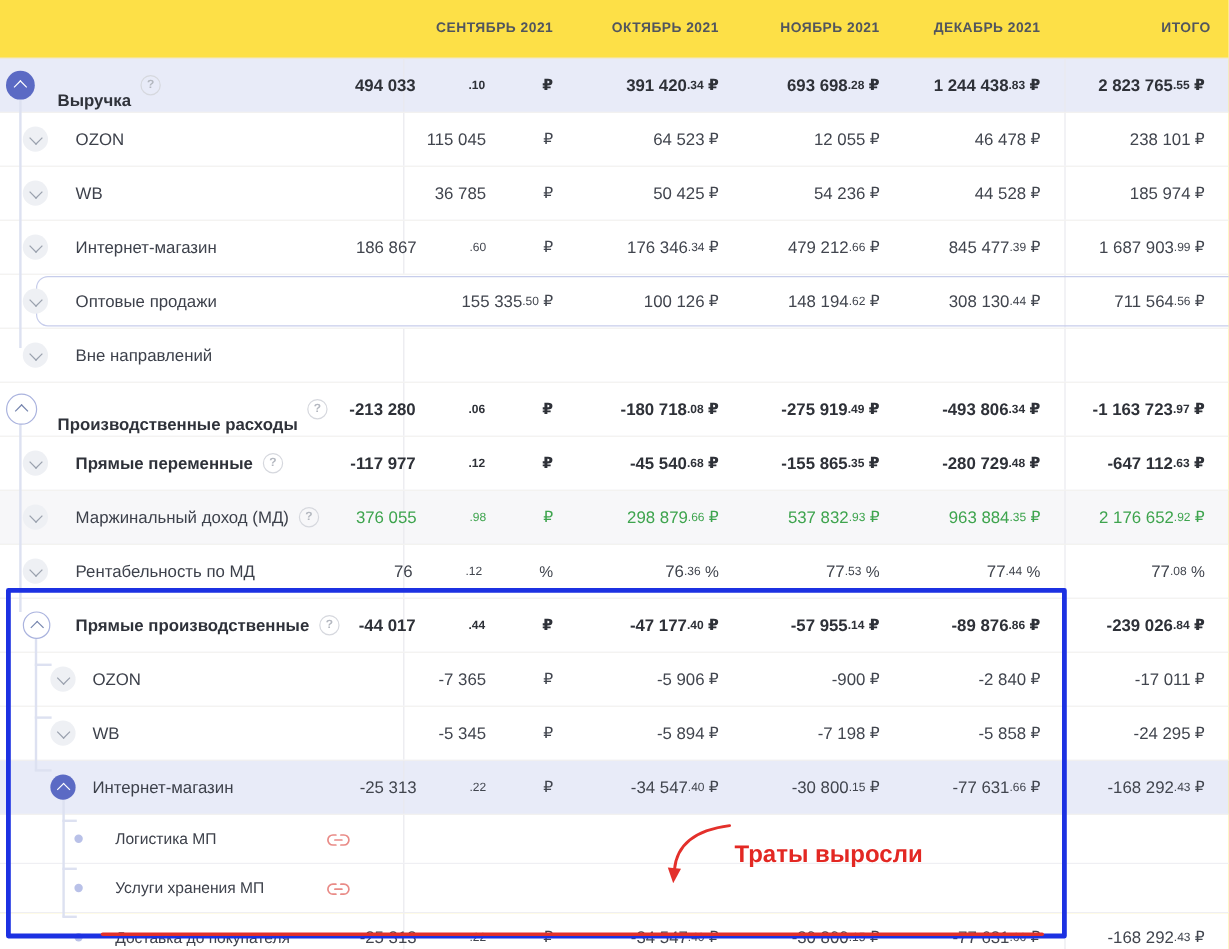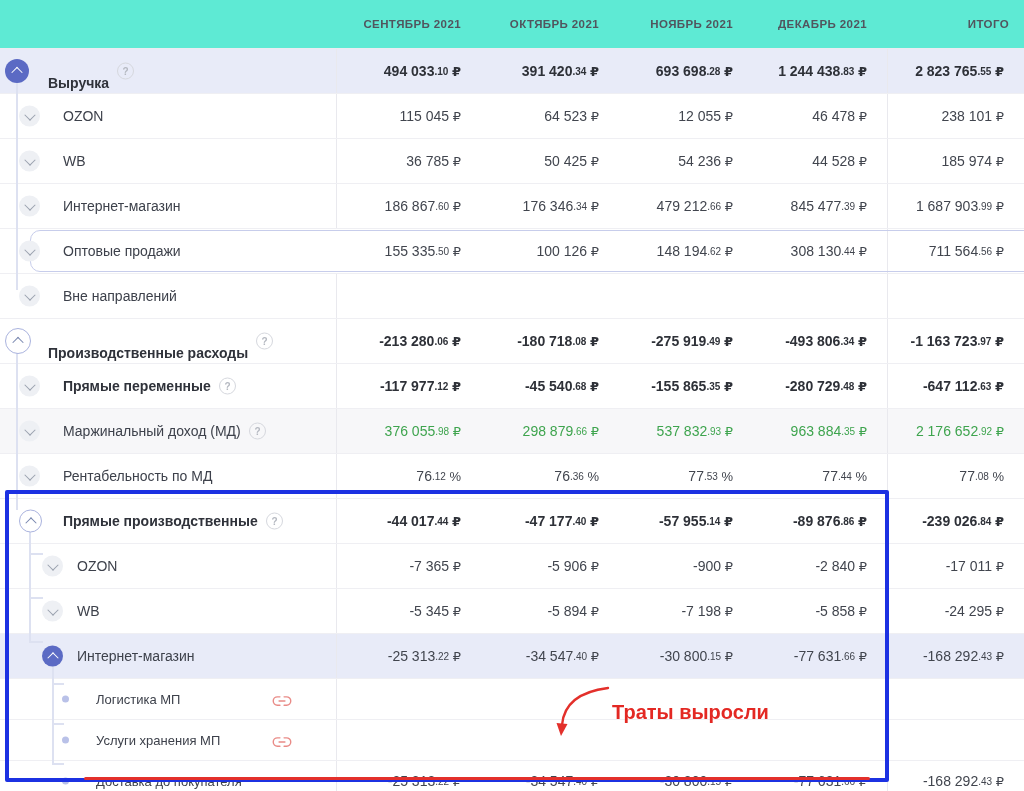--- a/index.html
+++ b/index.html
@@ -1,38 +1,38 @@
 <!DOCTYPE html>
 <html><head>
 <meta charset="utf-8">
 <style>
   html,body{margin:0;padding:0;background:#fff;}
   .app{
-    position:relative;width:1024px;height:791px;overflow:hidden;background:#5eead4;
+    position:relative;width:1024px;height:791px;overflow:hidden;background:#fde047;
     font-family:"Liberation Sans","DejaVu Sans",sans-serif;color:#3d414b;
   }
   
   .thead,.row{display:grid;grid-template-columns:336px 145px 138px 134px 134px 137px;}
   .thead{height:48px;border-bottom:1px solid #ececf1;}
   .thead .cell{
     display:flex;align-items:center;justify-content:flex-end;
     padding-right:20px;font-size:11.5px;font-weight:700;color:#51555e;letter-spacing:.4px;
   }
   .thead .cell:last-child{padding-right:15px;}
   .row{height:44px;position:relative;border-bottom:1px solid #efeff3;background:#fff;}
   .row.small{height:40px;}
   .row.bg-indigo{background:#e8ebf8;}
   .row.bg-gray{background:#f7f7f9;}
   .cell{position:relative;}
   .cell.v{
     display:flex;align-items:center;justify-content:flex-end;
     padding-right:20px;border-left:1px solid transparent;
     font-size:14px;color:#41454e;white-space:nowrap;
   }
-  .cell.v:nth-child(2){border-left:1px solid #e9e9ee;}
+  .cell.v:nth-child(2){border-left:1px solid #e9e9ee;gap:44px;}
   .cell.v:last-child{border-left:1px solid #e9e9ee;}
   .row.bold .cell.v{font-weight:700;color:#2e3138;}
   .row.green .cell.v{color:#3ea44e;}
   .v-dec{font-size:10px;}
   .v-suf{font-size:13px;}
   
   .label-cell{height:100%;}
   .row-label{position:absolute;top:50%;transform:translateY(-50%);font-size:14px;color:#3d414b;white-space:nowrap;}
   .row.bold .row-label{font-weight:700;color:#2f323a;}
   .row.small .row-label{font-size:13px;}

